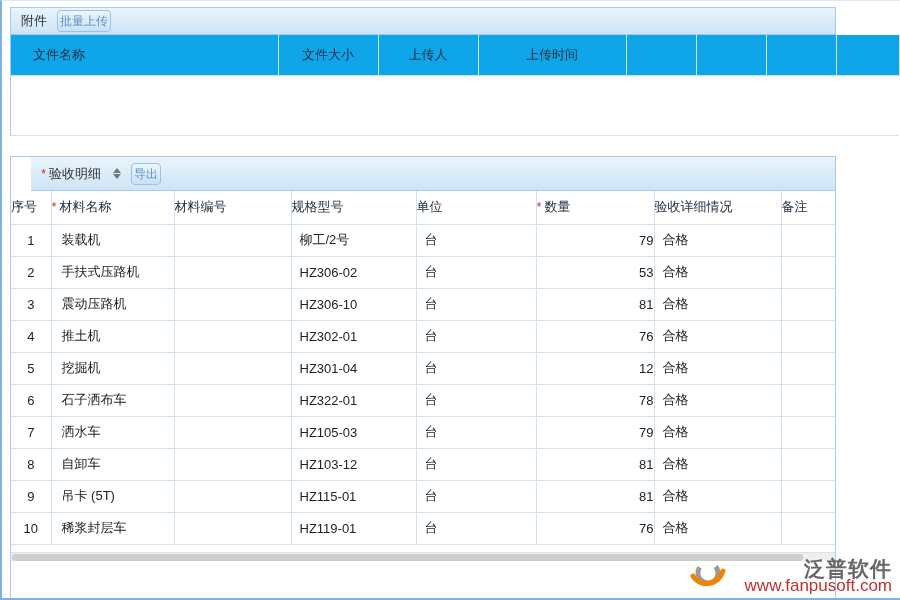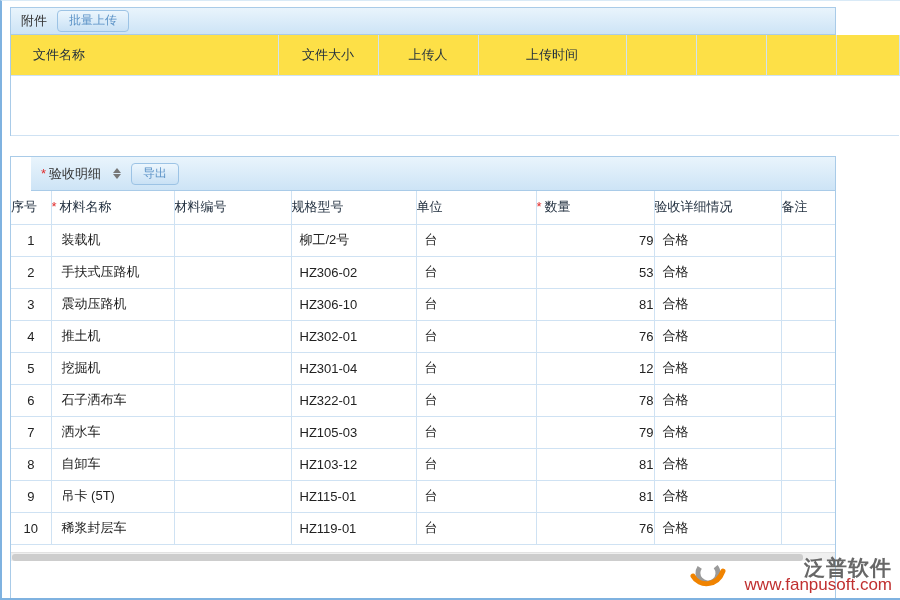--- a/index.html
+++ b/index.html
@@ -23,42 +23,42 @@
   .panel-header {
     display: flex; align-items: center; gap: 10px; padding: 0 10px;
     background: linear-gradient(#e9f4fc, #cde4f6);
     border-bottom: 1px solid #a9cbe8;
   }
   .attachment-panel .panel-header { height: 27px; }
   .acceptance-panel .panel-header { height: 34px; margin-left: 20px; }
   .panel-title { font-size: 13px; color: #333; }
 
   .btn {
-    font-size: 12px; color: #5b92c6; font-family: Liberation Mono, monospace;
+    font-size: 12px; color: #5b92c6; font-family: Liberation Serif, serif;
     background: linear-gradient(#ecf6fd, #c9e1f5);
     border: 1px solid #9cc3e5; border-radius: 4px;
-    padding: 3px 11px; cursor: pointer; line-height: 14px;
+    padding: 3px 2px; cursor: pointer; line-height: 14px;
   }
 
   .req { color: #e02b2b; margin-right: 3px; font-size: 13px; }
 
   .sort-icon { display: inline-flex; flex-direction: column; gap: 1px; margin-left: 2px; cursor: pointer; }
   .tri { width: 0; height: 0; border-left: 4px solid transparent; border-right: 4px solid transparent; }
   .tri.up   { border-bottom: 5px solid #777; }
   .tri.down { border-top: 5px solid #777; }
 
   table { border-collapse: collapse; width: 100%; table-layout: fixed; }
   th, td {
     border-right: 1px solid #cfe2f3; border-bottom: 1px solid #cfe2f3;
     font-size: 13px; color: #222; font-weight: normal;
     overflow: hidden; white-space: nowrap; padding: 0;
   }
 
   
-  .attachment-table th { height: 40px; text-align: center; color: #1f2d3d; background: #fde047; }
+  .attachment-table th { height: 40px; text-align: center; color: #1f2d3d; background: #0ea5e9; }
   .attachment-table th.first { text-align: left; padding-left: 22px; }
   .attachment-table td.empty-cell { height: 60px; border-right: none; background: #fff; }
 
   
   .acceptance-table th { height: 33px; text-align: left; color: #1f2d3d; background: #fff; }
   .acceptance-table td { height: 32px; padding: 0 8px; }
   .acceptance-table td.col-no { text-align: center; padding: 0; }
   .acceptance-table td.col-quantity { text-align: right; padding: 0; }
   .acceptance-table td.col-material-name { padding-left: 10px; }
 
@@ -88,21 +88,21 @@
   }
   .sum-cell.c2 { width: 120px; }
   .sum-cell.c3 { width: 110px; }
   .sum-cell.c4 { width: 115px; }
   .sum-cell.c5 { width: 115px; }
   .sum-cell.c6 { width: 115px; }
 
   
   .watermark {
     position: absolute; right: 8px; bottom: 6px; z-index: 10;
-    display: flex; align-items: flex-start; gap: 19px;
+    display: flex; align-items: center; gap: 19px;
   }
   .wm-text { display: flex; flex-direction: column; align-items: flex-end; }
   .wm-brand { font-size: 21px; font-weight: bold; color: #676767; letter-spacing: 1px; line-height: 23px; }
   .wm-url { font-size: 17px; color: #c03030; line-height: 12px; }
 </style>
 </head>
 <body>
 
 <section class="panel attachment-panel">
   <div class="panel-header">

